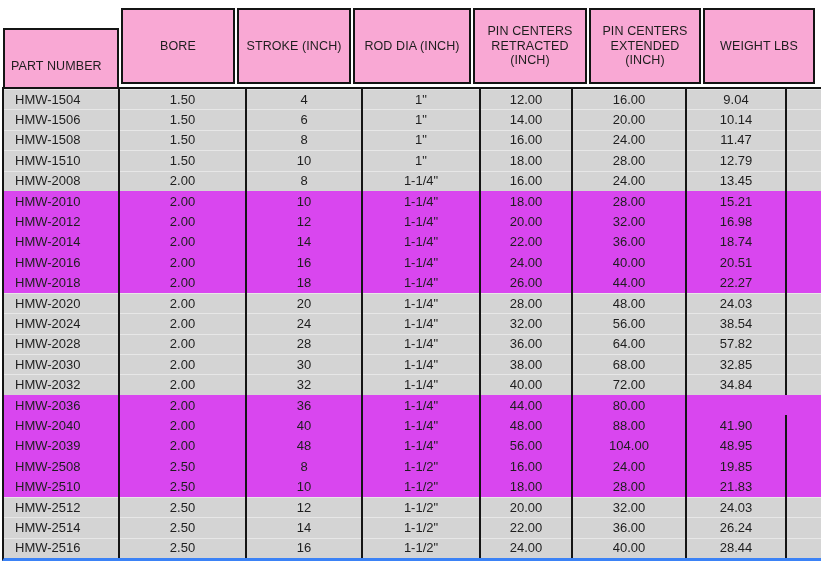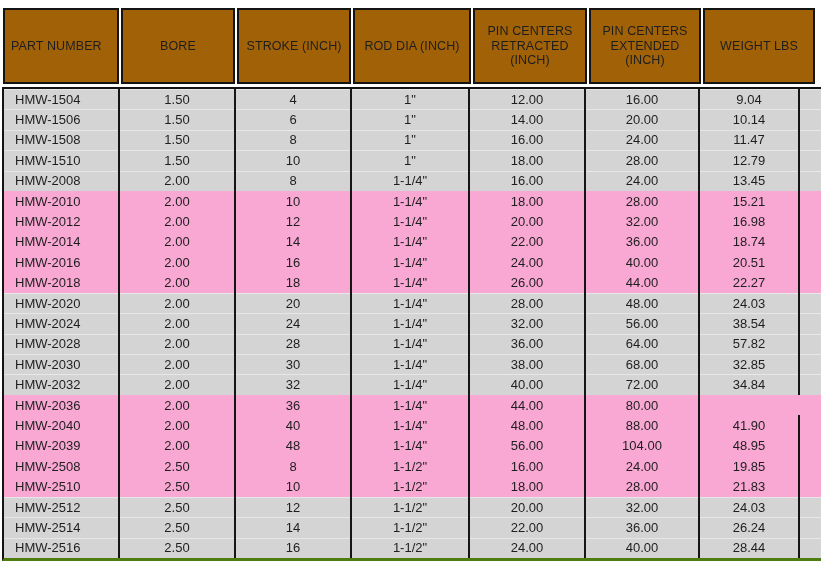--- a/index.html
+++ b/index.html
@@ -15,47 +15,47 @@
   .header-row{
     position:absolute;left:2px;top:8px;width:817px;height:76px;
     display:flex;
   }
   .hcell{height:76px;flex:0 0 auto;}
   .hcell.w0{width:118px}.hcell.w1{width:116px}.hcell.w2{width:116px}
   .hcell.w3{width:120px}.hcell.w4{width:116px}.hcell.w5{width:114px}
   .hcell.w6{width:114px}
   .hbox{
     box-sizing:border-box;height:76px;margin:0 1px;
-    border:2px solid #141414;background:#a16207;
+    border:2px solid #141414;background:#f9a8d4;
     display:flex;align-items:center;justify-content:center;
     text-align:center;font-size:12.5px;line-height:14.5px;
     padding:0 4px;letter-spacing:0.1px;
   }
-  .hbox.left{justify-content:flex-start;text-align:left;padding-left:6px;}
+  .hbox.left{justify-content:flex-start;text-align:left;padding-left:6px;margin-top:20px;}
 
   
   .data-region{
     position:absolute;left:2px;top:87px;width:819px;
     box-sizing:border-box;
     border-top:2px solid #141414;
     border-left:2px solid #141414;
-    border-bottom:3px solid #4d7c0f;
+    border-bottom:3px solid #3b82f6;
     background:#fff;
   }
-  .row{display:flex;height:20.4px;align-items:stretch;background:#f9a8d4;}
+  .row{display:flex;height:20.4px;align-items:stretch;background:#d946ef;}
   .row.shaded{background:#d4d4d4;box-shadow:inset 0 1px 0 rgba(255,255,255,0.45);}
   .cell{
     box-sizing:border-box;flex:0 0 auto;
     border-right:2px solid #151515;
     display:flex;align-items:center;justify-content:center;
     font-size:13px;white-space:nowrap;
   }
   .cell.c0{width:116px;justify-content:flex-start;padding-left:11px;}
-  .cell.c1{width:116px}.cell.c2{width:116px}.cell.c3{width:118px}
-  .cell.c4{width:116px}.cell.c5{width:114px}.cell.c6{width:100px}
+  .cell.c1{width:127px}.cell.c2{width:116px}.cell.c3{width:118px}
+  .cell.c4{width:92px}.cell.c5{width:114px}.cell.c6{width:100px}
   .cell.filler{flex:1 1 auto;border-right:none;}
 </style>
 </head>
 <body>
 
 <div class="page">
 
   <div class="header-row">
     <div class="hcell w0">
       <div class="hbox left">PART NUMBER</div>

